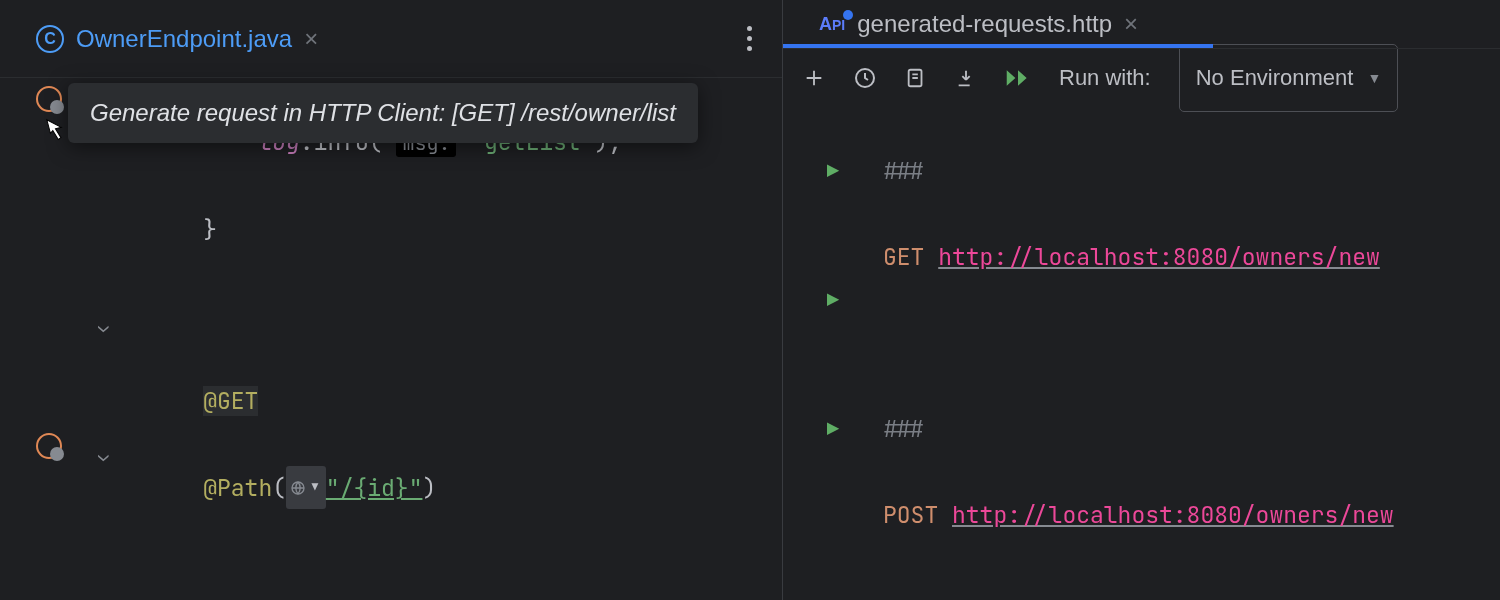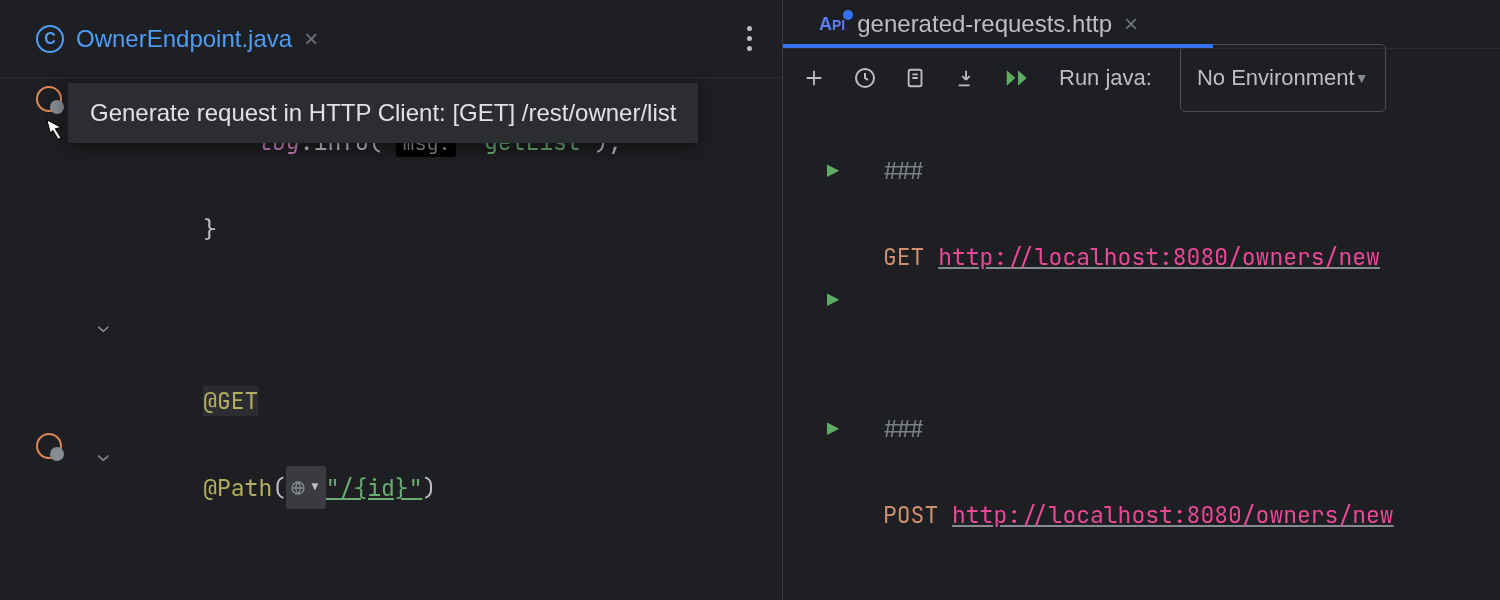--- a/index.html
+++ b/index.html
@@ -144,24 +144,25 @@
   .globe-hint svg { width: 16px; height: 16px; }
   
   .tooltip {
     position: absolute;
     top: 83px;
     left: 68px;
     background: #2b2d30;
     color: #dfe1e5;
     padding: 16px 22px;
     font-size: 24px;
-    border-radius: 1px;
+    border-radius: 6px;
     box-shadow: 0 4px 20px rgba(0,0,0,0.5);
     z-index: 100;
     white-space: nowrap;
+    font-style: italic;
   }
   .cursor-hand {
     position: absolute;
     top: 116px;
     left: 42px;
     z-index: 101;
     font-size: 26px;
     color: white;
   }
   
@@ -183,20 +184,21 @@
   .run-with {
     color: #bcbec4;
     font-size: 22px;
   }
   .env-select {
     border: 1px solid #4d4f55;
     border-radius: 5px;
     padding: 20px 16px;
     display: flex;
     align-items: center;
+    gap: 14px;
     font-size: 22px;
     cursor: pointer;
   }
   .http-editor {
     flex: 1;
     font-family: 'JetBrains Mono', 'Consolas', monospace;
     font-size: 23px;
     line-height: 43px;
     display: flex;
   }
@@ -322,21 +324,21 @@
     <div class="tool-icon">
         <svg width="22" height="22" viewBox="0 0 24 24" fill="none" stroke="#bcbec4" stroke-width="2">
           <path d="M4 20h12M12 4v10m0 0l-4-4m4 4l4-4"></path>
         </svg>
       </div>
     <div class="tool-icon run-all">
         <svg width="26" height="22" viewBox="0 0 30 24" fill="#5fad65">
           <path d="M2 3l10 9-10 9zM15 3l10 9-10 9z"></path>
         </svg>
       </div>
-    <span class="run-with">Run java:</span>
+    <span class="run-with">Run with:</span>
     <div class="env-select">
       <span>No Environment</span>
       <span style="font-size:14px;color:#868a91;">▼</span>
     </div>
   </div>
 
   <div class="http-editor">
     <div class="http-gutter">
       <div style="height:43px"></div>
       <div class="run-tri">▶</div>

